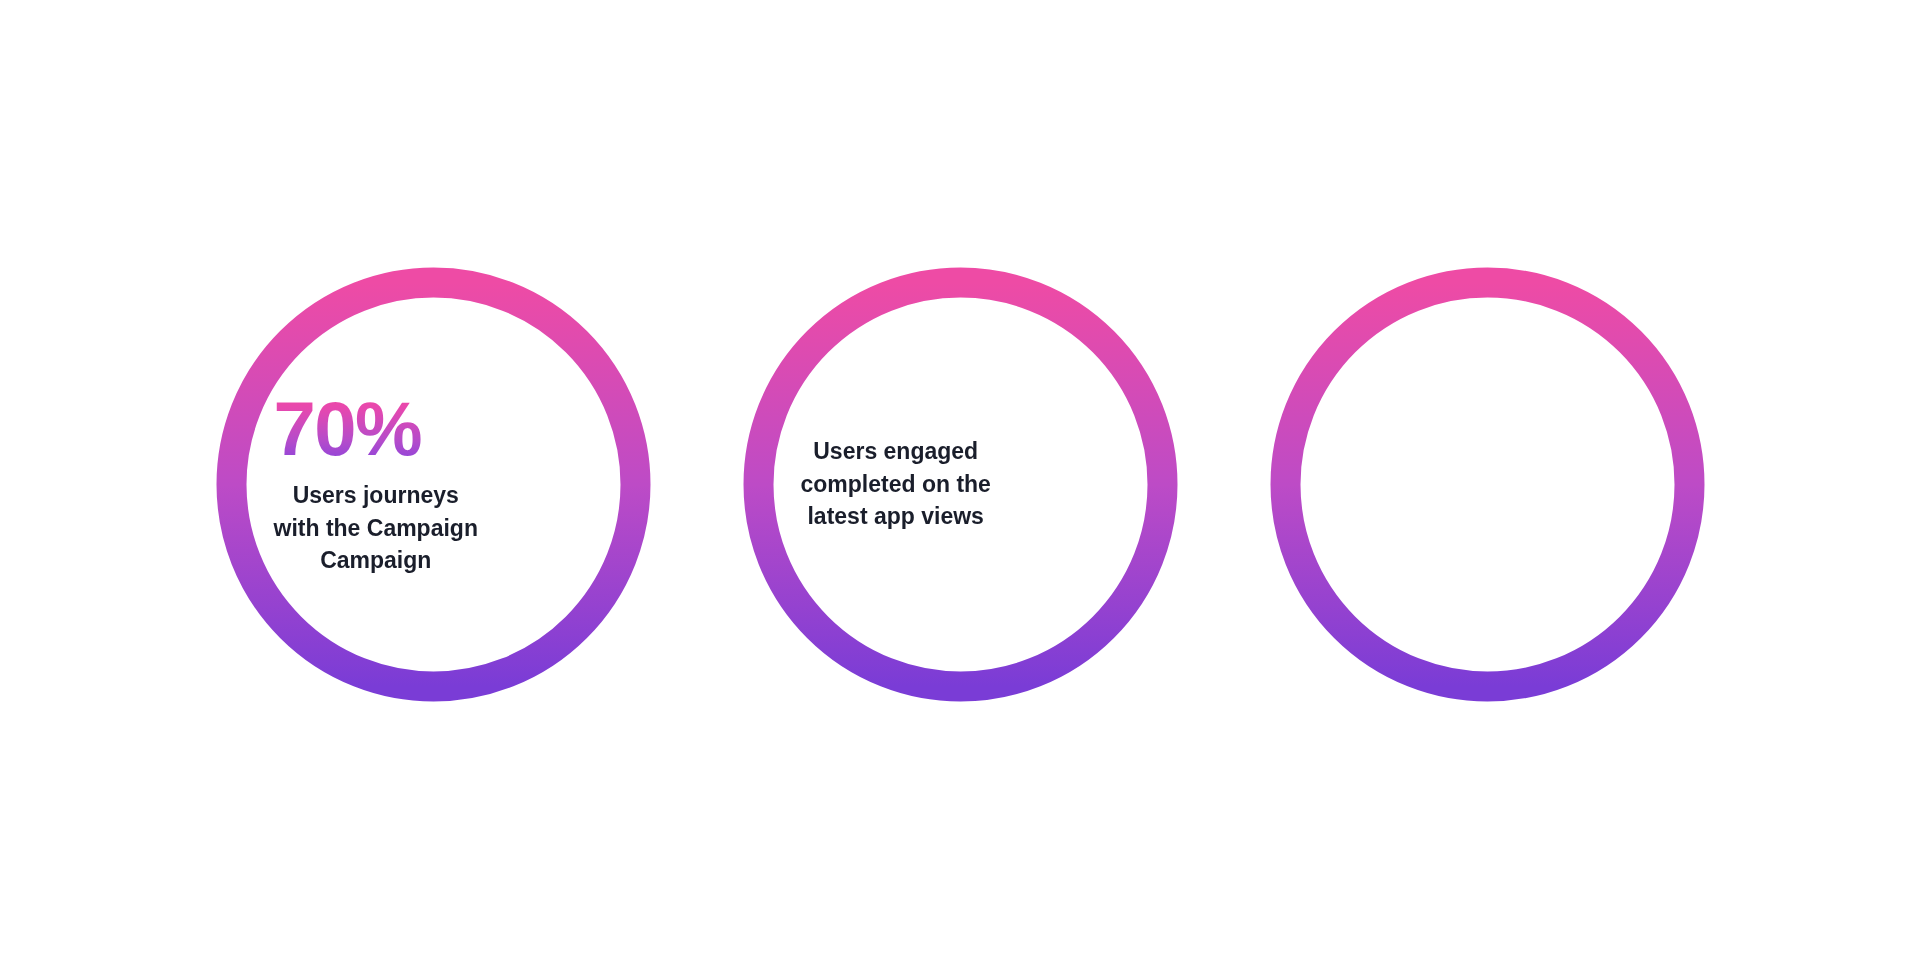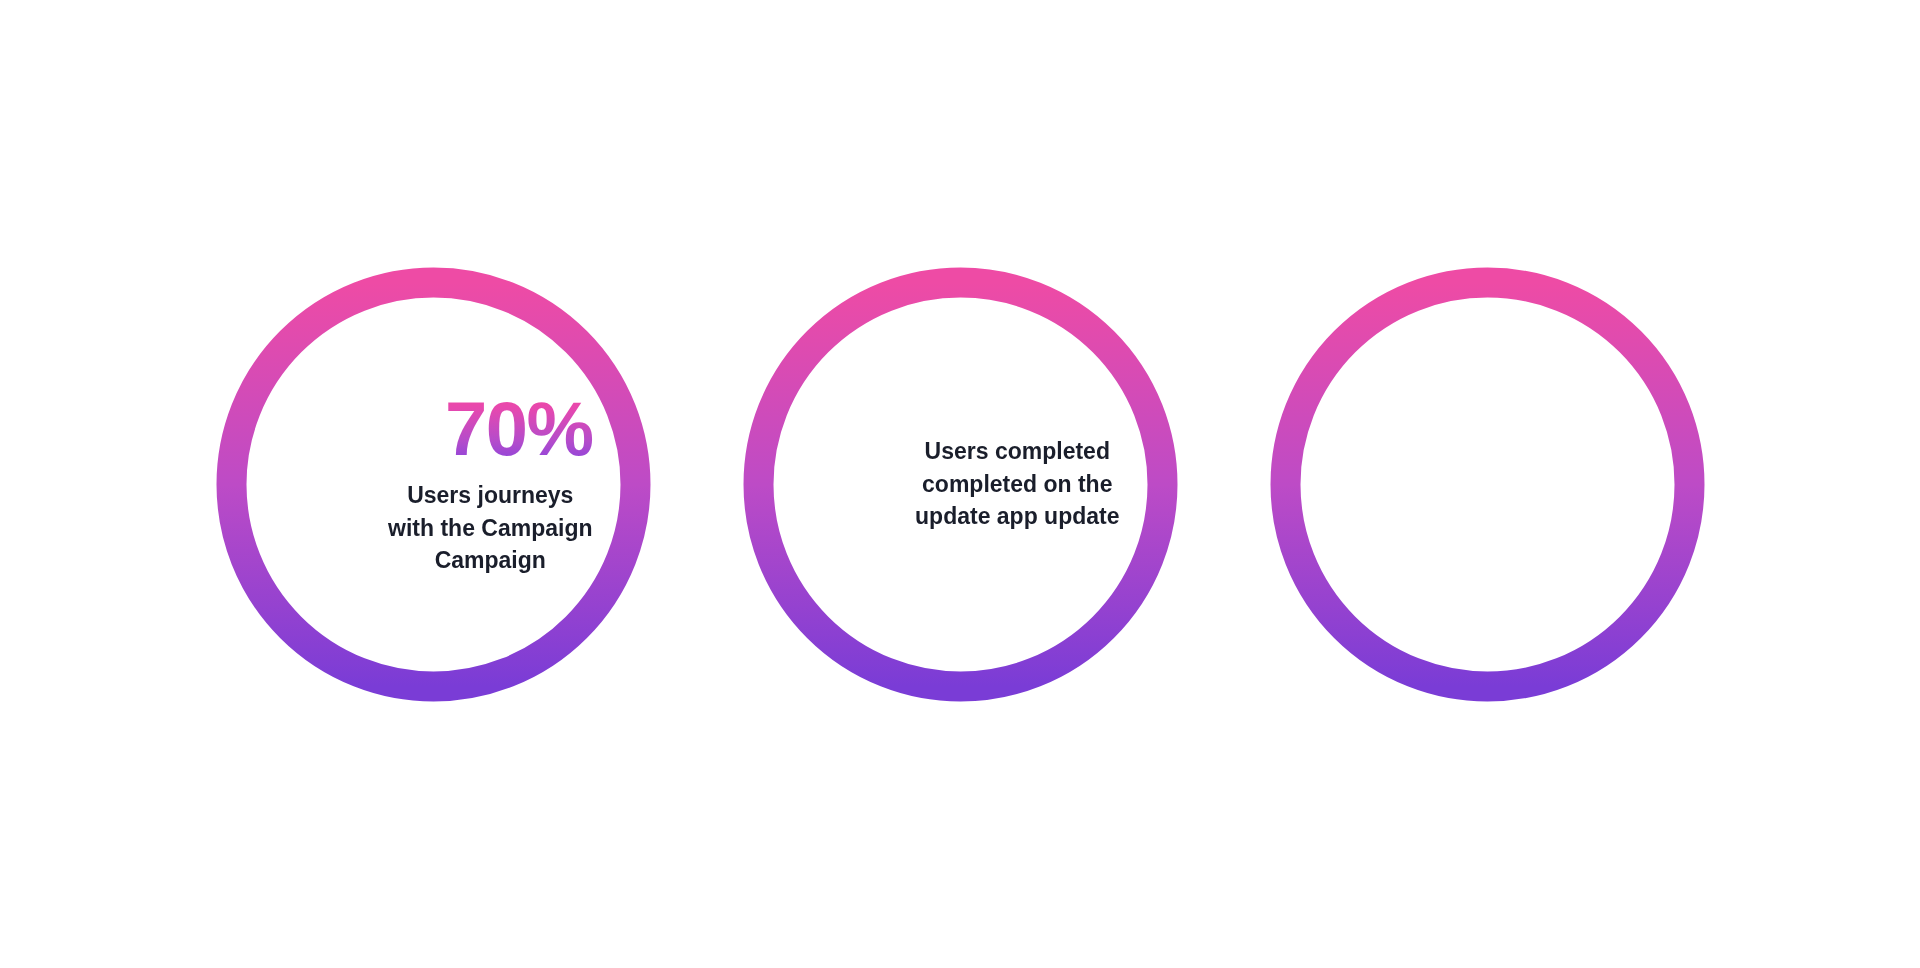--- a/index.html
+++ b/index.html
@@ -43,21 +43,21 @@
   }
 
   .stat-inner {
     position: absolute;
     top: 0;
     left: 0;
     width: 435px;
     height: 435px;
     display: flex;
     flex-direction: column;
-    align-items: flex-end;
+    align-items: flex-start;
     justify-content: center;
     box-sizing: border-box;
     padding: 0 58px;
   }
 
   .stat-value {
     font-size: 76px;
     font-weight: 700;
     line-height: 1.0;
     letter-spacing: -1.5px;
@@ -116,23 +116,23 @@
         <linearGradient id="ringGrad2" x1="0" y1="0" x2="0" y2="1">
           <stop offset="0%" stop-color="#EE4BA5"></stop>
           <stop offset="50%" stop-color="#BD4BC6"></stop>
           <stop offset="100%" stop-color="#7A3CD6"></stop>
         </linearGradient>
       </defs>
       <circle cx="217.5" cy="217.5" r="202" fill="none" stroke="url(#ringGrad2)" stroke-width="30"></circle>
     </svg>
     <div class="stat-inner">
       <div class="stat-caption">
-        <span class="cap-line">Users completed</span>
+        <span class="cap-line">Users engaged</span>
         <span class="cap-line">completed on the</span>
-        <span class="cap-line">update app update</span>
+        <span class="cap-line">latest app views</span>
       </div>
     </div>
   </div>
 
   <div class="stat-circle">
     <svg class="ring-svg" viewBox="0 0 435 435">
       <defs>
         <linearGradient id="ringGrad3" x1="0" y1="0" x2="0" y2="1">
           <stop offset="0%" stop-color="#EE4BA5"></stop>
           <stop offset="50%" stop-color="#BD4BC6"></stop>

